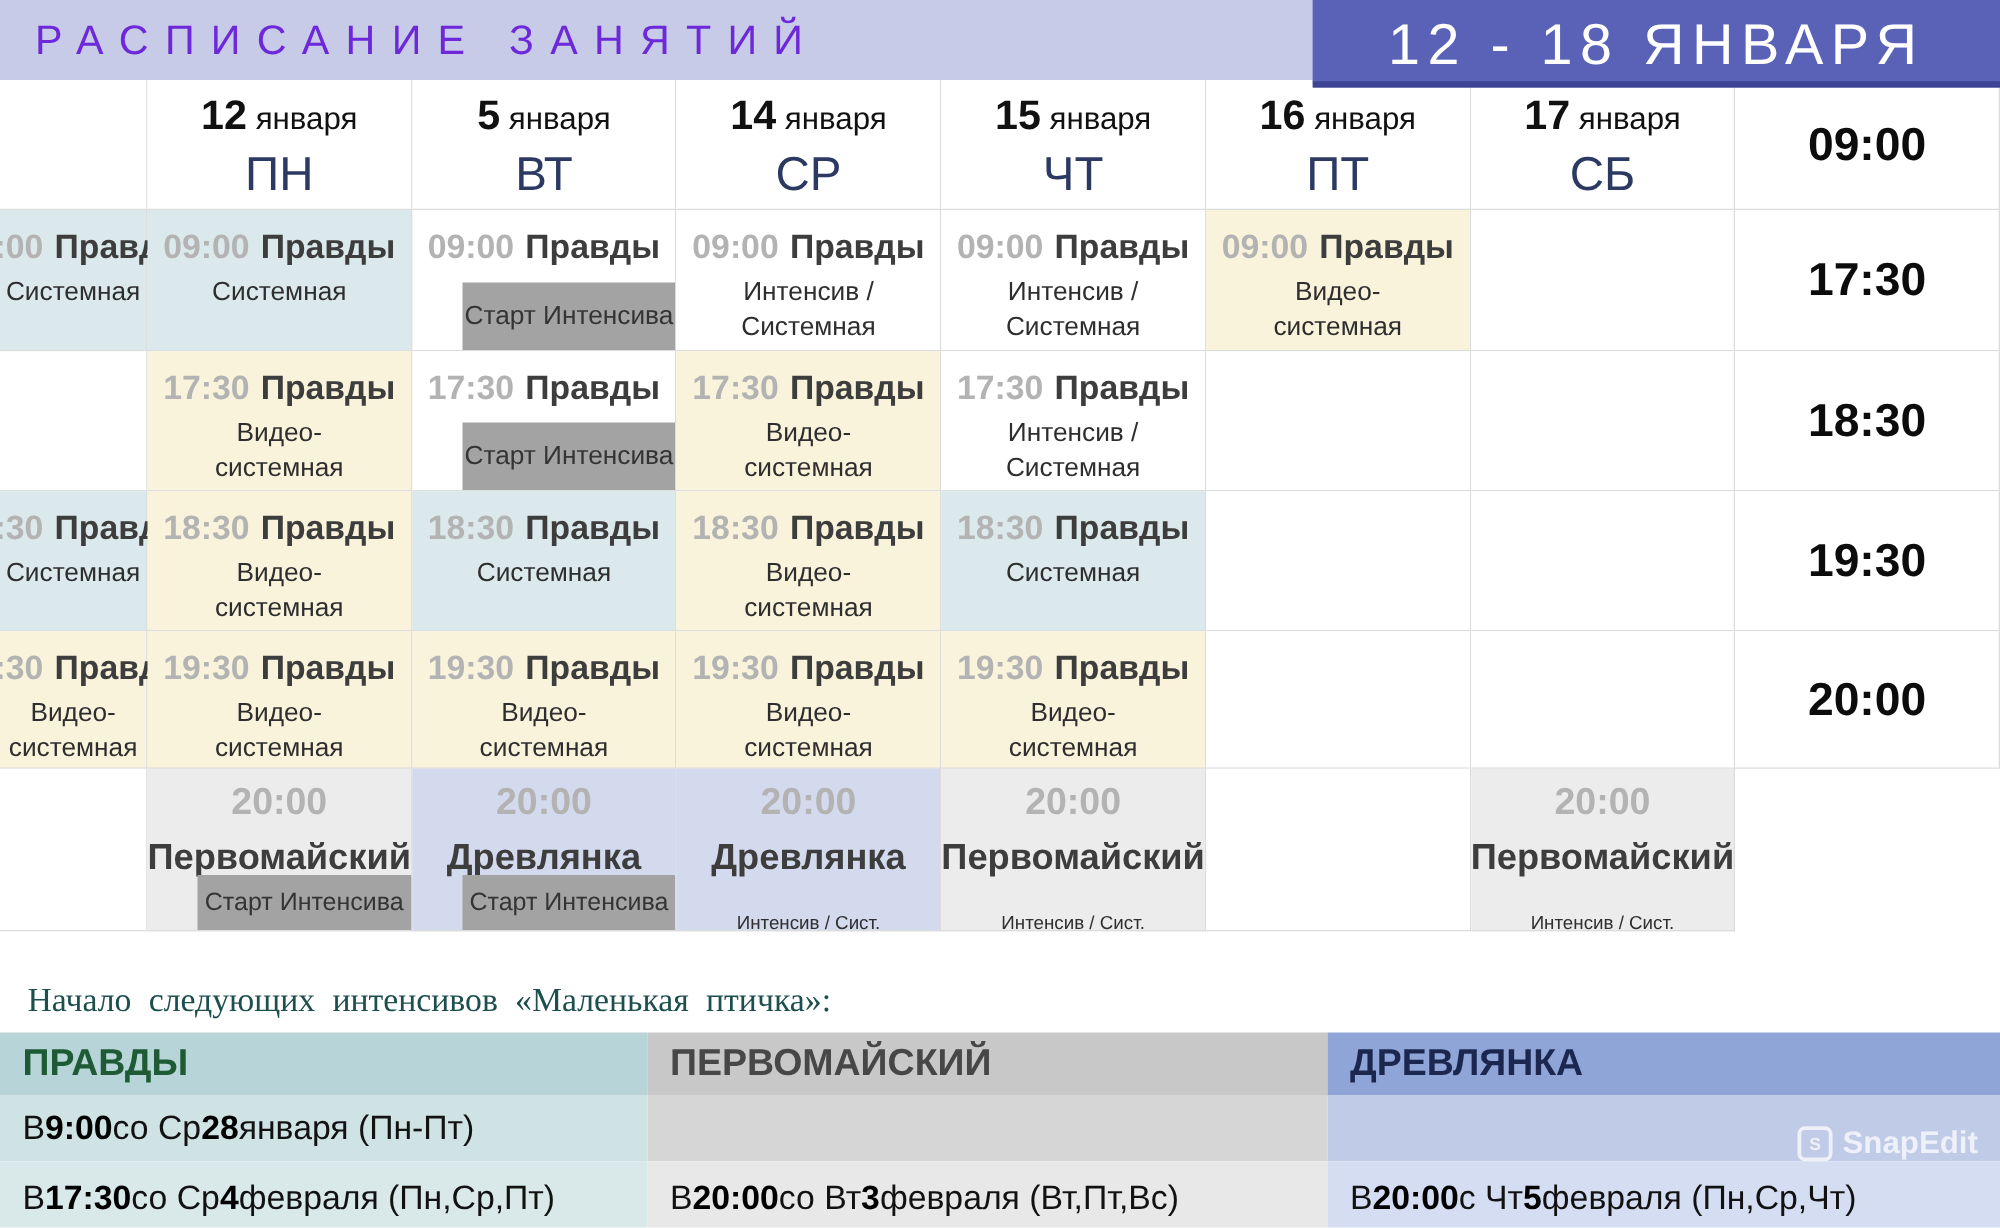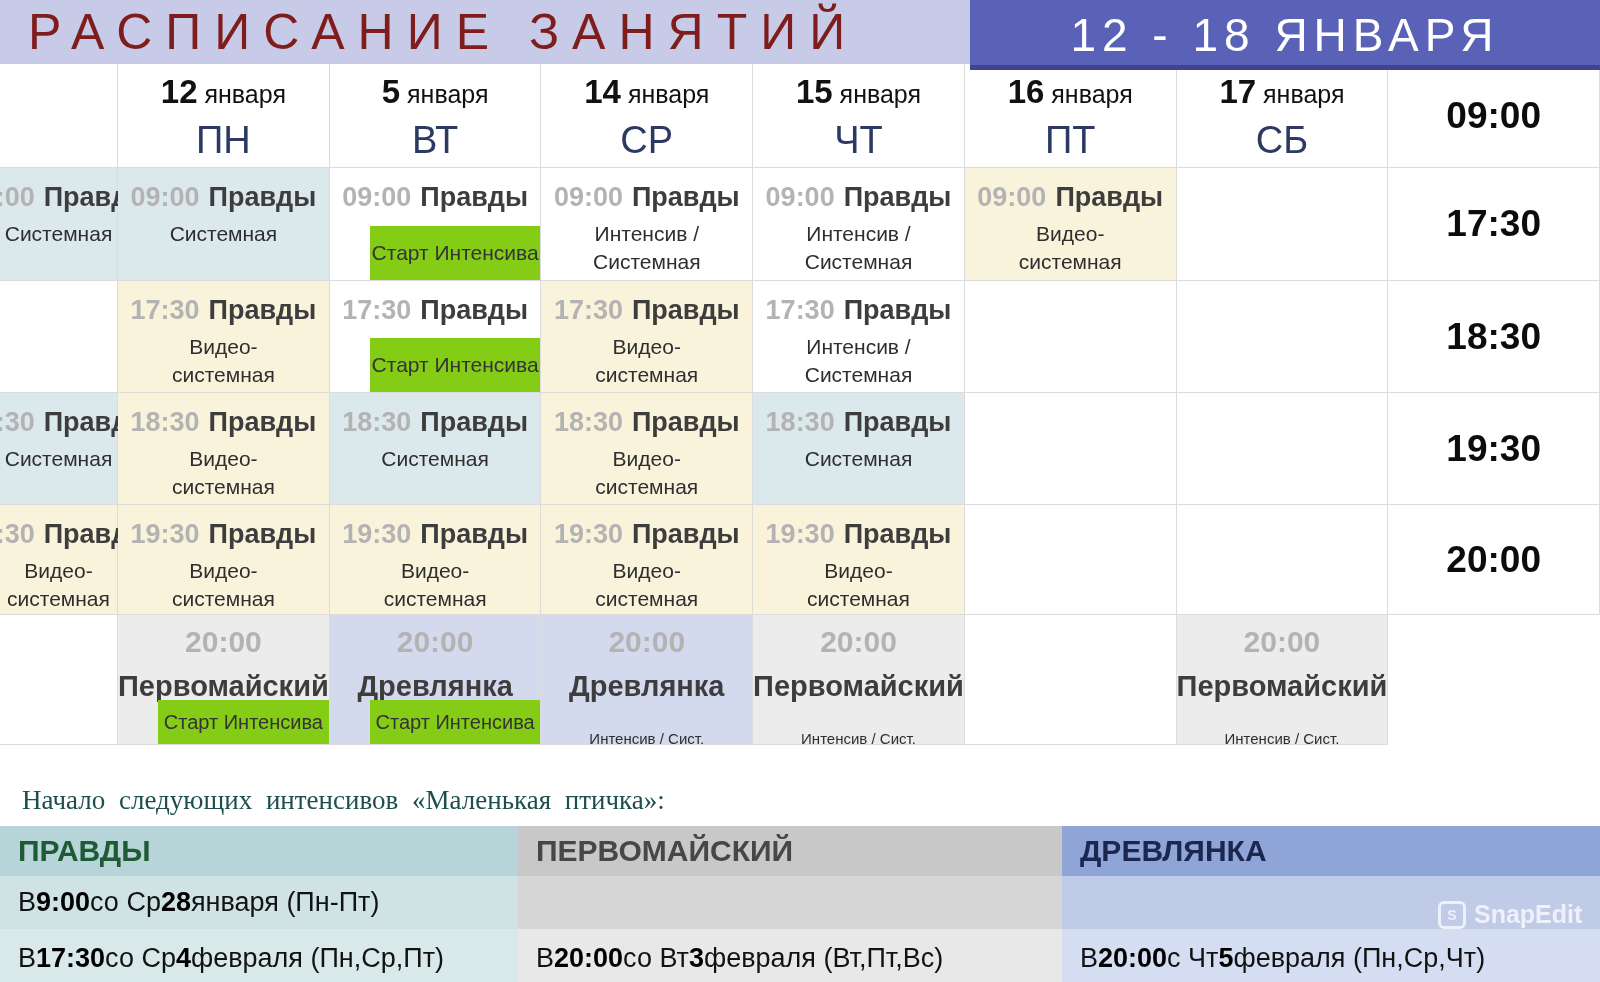--- a/index.html
+++ b/index.html
@@ -1,22 +1,22 @@
 <!DOCTYPE html>
 <html><head>
 <meta charset="utf-8">
 <style>
   html,body{margin:0;padding:0;background:#ffffff;}
   body{width:1600px;height:982px;overflow:hidden;font-family:"Liberation Sans",sans-serif;position:relative;}
 
   
   .topbar{display:flex;height:64px;position:relative;z-index:2;}
   .topbar-left{flex:1;background:#c7cbe8;display:flex;align-items:center;padding-left:28px;overflow:hidden;}
-  .topbar-title{font-size:50px;font-weight:400;letter-spacing:13px;color:#7f1d1d;white-space:nowrap;}
-  .topbar-range{width:630px;height:70px;margin-bottom:-6px;background:#5a62b8;box-shadow:inset 0 -5px 0 #3d4494;
+  .topbar-title{font-size:33px;font-weight:400;letter-spacing:13px;color:#6d28d9;white-space:nowrap;}
+  .topbar-range{width:550px;height:70px;margin-bottom:-6px;background:#5a62b8;box-shadow:inset 0 -5px 0 #3d4494;
                 display:flex;align-items:center;justify-content:center;}
   .topbar-range span{font-size:46px;letter-spacing:6px;color:#ffffff;white-space:nowrap;}
 
   
   .grid{display:grid;grid-template-columns:118px repeat(7,1fr);
         grid-template-rows:104px 113px 112px 112px 110px 130px;position:relative;z-index:1;}
   .gcell{border-right:1px solid #dcdcdc;border-bottom:1px solid #dcdcdc;background:#ffffff;position:relative;box-sizing:border-box;}
   .corner{border-right:1px solid #dcdcdc;}
   .day-header{display:flex;flex-direction:column;align-items:center;justify-content:center;gap:8px;padding-top:4px;}
   .day-date{color:#111;}
@@ -29,21 +29,21 @@
   .v-blue{background:#dce9ec;}
   .v-cream{background:#faf3dc;}
   .v-white{background:#ffffff;}
   .v-gray{background:#ececec;}
   .v-lavender{background:#d4daee;}
   .v-empty{background:#ffffff;}
   .slot-line1{font-size:27px;font-weight:700;line-height:1.15;margin-bottom:7px;white-space:nowrap;}
   .slot-time{color:#b3b3b3;margin-right:9px;}
   .slot-title{color:#3d3d3d;}
   .slot-sub{font-size:21px;color:#2e2e2e;line-height:1.35;}
-  .badge{position:absolute;left:0;right:0;bottom:0;height:54px;background:#84cc16;
+  .badge{position:absolute;left:0;right:0;bottom:0;height:54px;background:#a3a3a3;
          display:flex;align-items:center;justify-content:center;font-size:21px;color:#343434;margin-left:40px;}
   .stacked{padding-top:10px;}
   .stacked .slot-line1{margin-bottom:2px;}
   .stacked .slot-time{display:block;font-size:30px;margin:0 0 10px 0;}
   .stacked .slot-title{display:block;font-size:29px;}
   .stacked .slot-sub{font-size:15px;margin-top:24px;}
   .stacked .badge{height:44px;font-size:20px;}
 
   
   .footer-note{margin:40px 0 10px 22px;font-size:27px;color:#1d4f4e;word-spacing:7px;font-family:Liberation Serif, serif;}

